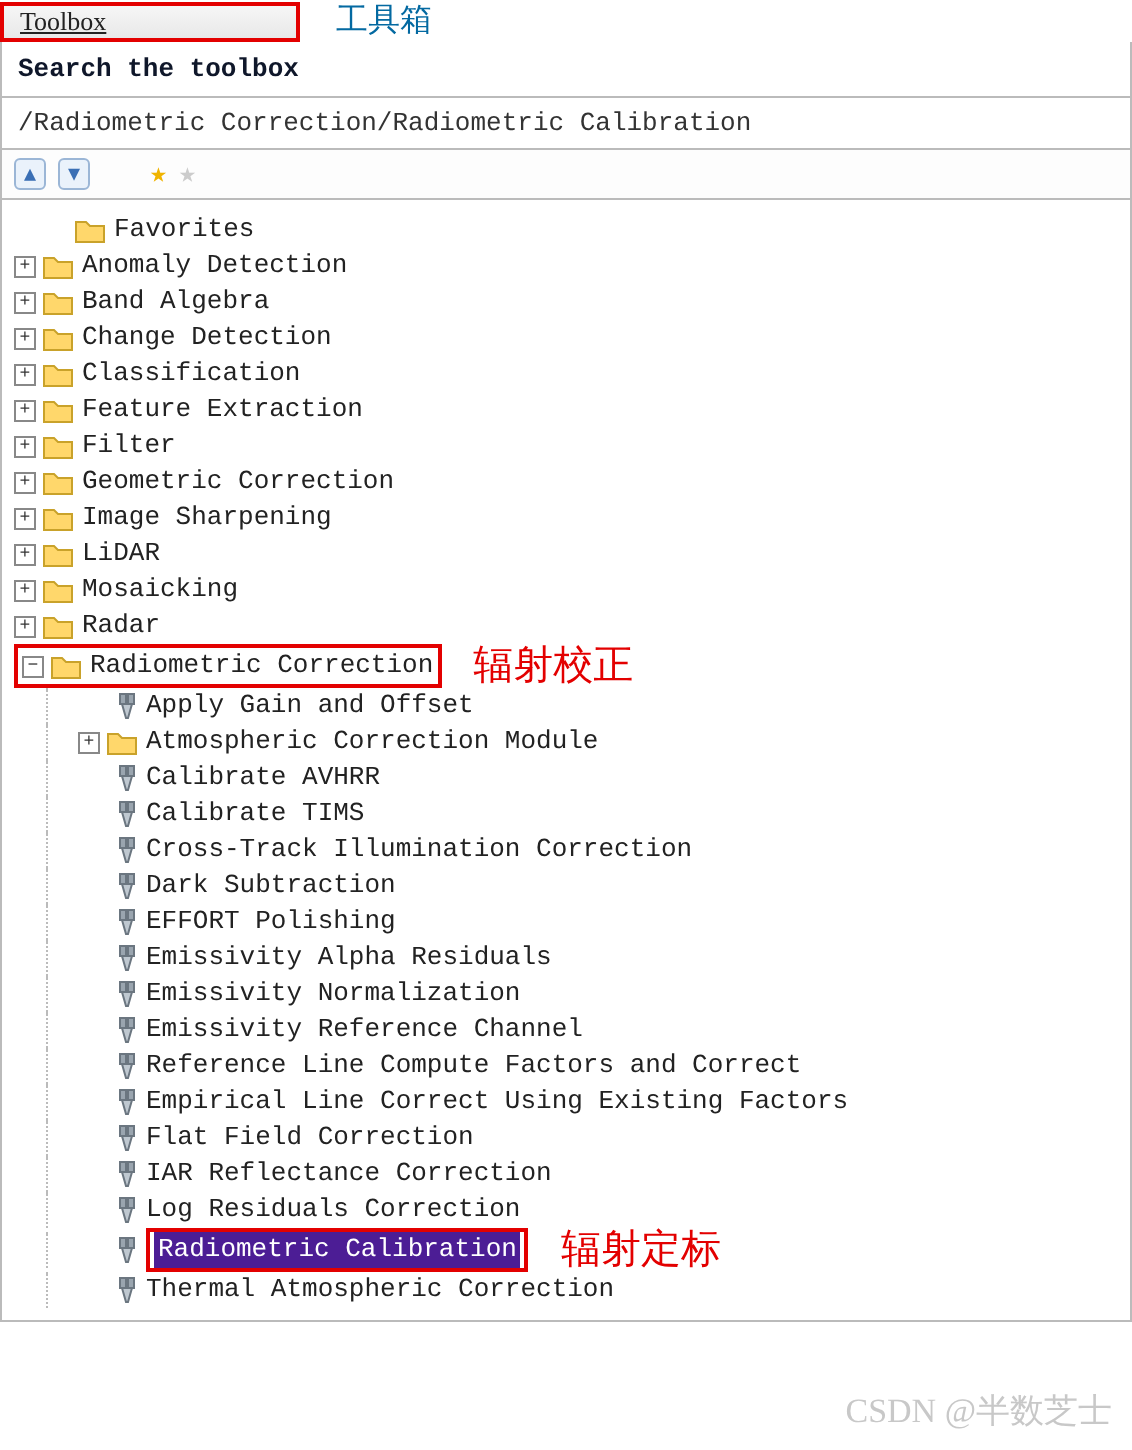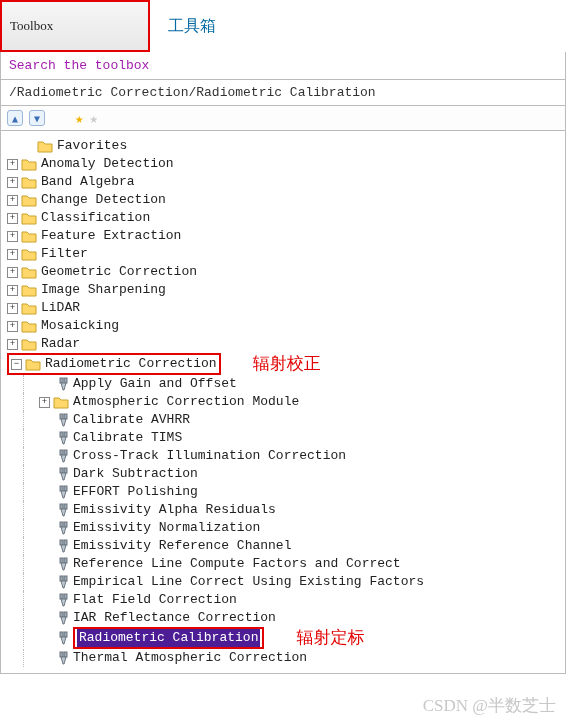--- a/index.html
+++ b/index.html
@@ -7,32 +7,34 @@
     margin: 0;
     font-family: "SimSun", "宋体", monospace, serif;
     font-size: 13px;
     background: #fff;
     color: #222;
     width: 566px;
   }
   .titlebar {
     background: linear-gradient(#f6f6f6,#e8e8e8);
     border: 1px solid #bbb;
-    padding: 16px 8px;
+    padding: 0 8px;
     font-family: "SimSun","宋体",serif;
+    text-decoration: underline;
   }
   .red-box { border: 2px solid #e30000; }
   .title-wrap { display:flex; align-items:center; }
   .title-wrap .annot { color:#0369a1; font-size:16px; margin-left:18px; font-family:"SimSun","宋体"; }
   .searchbar {
     border: 1px solid #bbb;
     border-top:none;
     padding: 6px 8px;
-    color: #a21caf;
+    color: #0f172a;
     font-family: "Courier New", "SimSun", monospace;
+    font-weight: bold;
   }
   .breadcrumb {
     border: 1px solid #bbb;
     border-top:none;
     padding: 5px 8px;
     font-family: "Courier New","SimSun", monospace;
     color:#333;
   }
   .toolbar {
     border: 1px solid #bbb;
@@ -61,21 +63,21 @@
   .exp {
     width:11px;height:11px;border:1px solid #888; display:inline-flex;
     align-items:center;justify-content:center;font-size:9px;line-height:9px;
     margin-right:3px;background:#fff;cursor:pointer;color:#333;
   }
   .noexp{ width:14px;display:inline-block;}
   svg.folder{ width:16px;height:14px;vertical-align:middle;margin-right:4px;}
   svg.tool{ width:16px;height:14px;vertical-align:middle;margin-right:4px;}
   .lbl{ }
   .sel{ background:#4c1d95;color:#fff;padding:0 2px;}
-  .row-annot{ color:#e30000;font-size:17px;margin-left:32px;font-family:"SimSun","宋体";}
+  .row-annot{ color:#e30000;font-size:20px;margin-left:16px;font-family:"SimSun","宋体";}
   .watermark{ position:fixed; right:10px; bottom:8px; color:#c8c8c8; font-size:17px; font-family:"SimSun";}
   .row-redbox{ border:2px solid #e30000; padding:0 2px; display:inline-flex; align-items:center;}
 </style>
 </head>
 <body>
 
 <svg width="0" height="0" style="position:absolute">
   <defs>
     <g id="folder-icon">
       <path d="M1 3 L6 3 L8 5 L15 5 L15 13 L1 13 Z" fill="#ffd76b" stroke="#c9a22a"></path>
@@ -337,20 +339,29 @@
       </svg>
       <span class="lbl">IAR Reflectance Correction</span>
     </div>
     <div class="node">
       <span class="ind first"></span>
       <span class="ind"></span>
       <span class="noexp"></span>
       <svg class="tool">
         <use href="#tool-icon"></use>
       </svg>
+      <span class="lbl">Log Residuals Correction</span>
+    </div>
+    <div class="node">
+      <span class="ind first"></span>
+      <span class="ind"></span>
+      <span class="noexp"></span>
+      <svg class="tool">
+        <use href="#tool-icon"></use>
+      </svg>
       <span class="row-redbox">
         <span class="lbl sel">Radiometric Calibration</span>
       </span>
       <span class="row-annot">辐射定标</span>
     </div>
     <div class="node">
       <span class="ind first"></span>
       <span class="ind"></span>
       <span class="noexp"></span>
       <svg class="tool">

